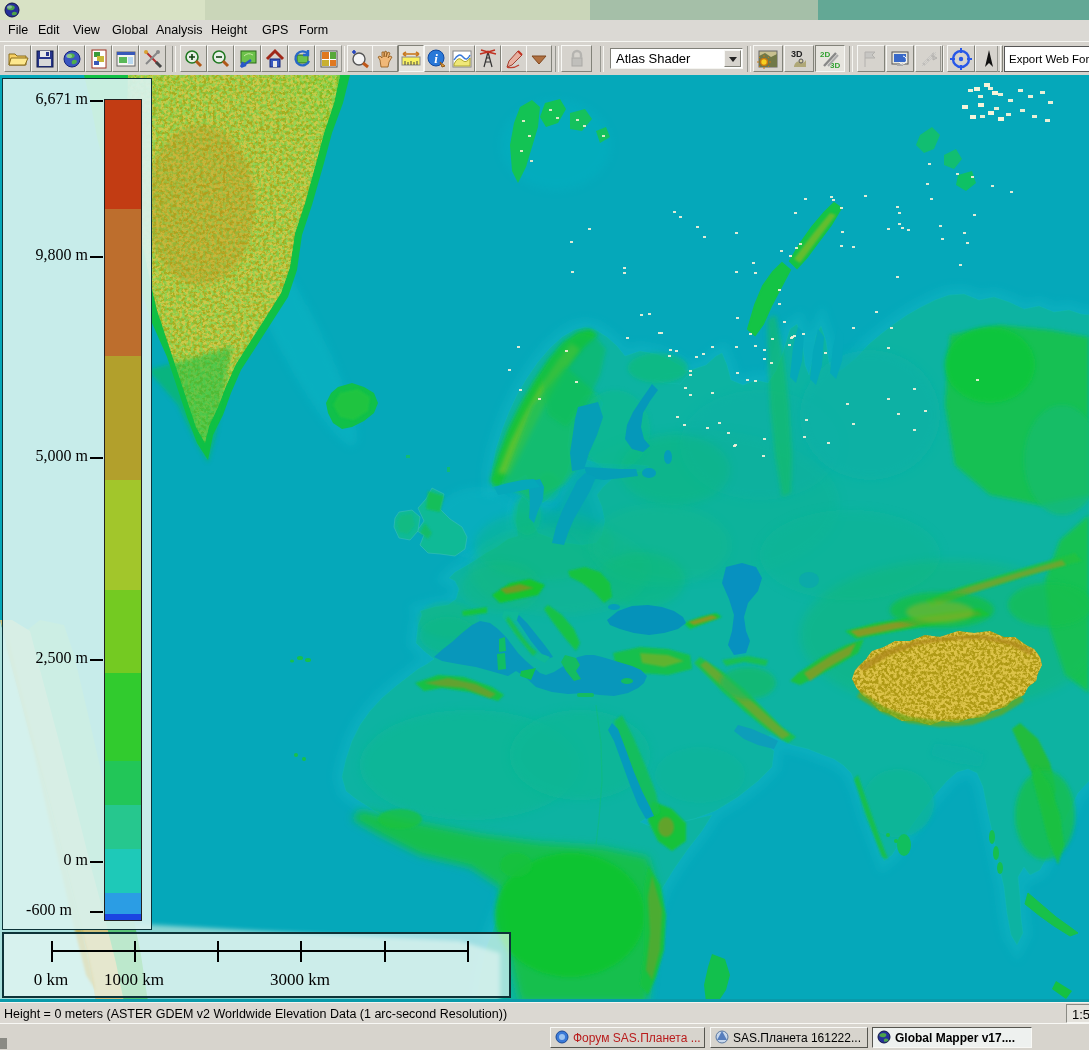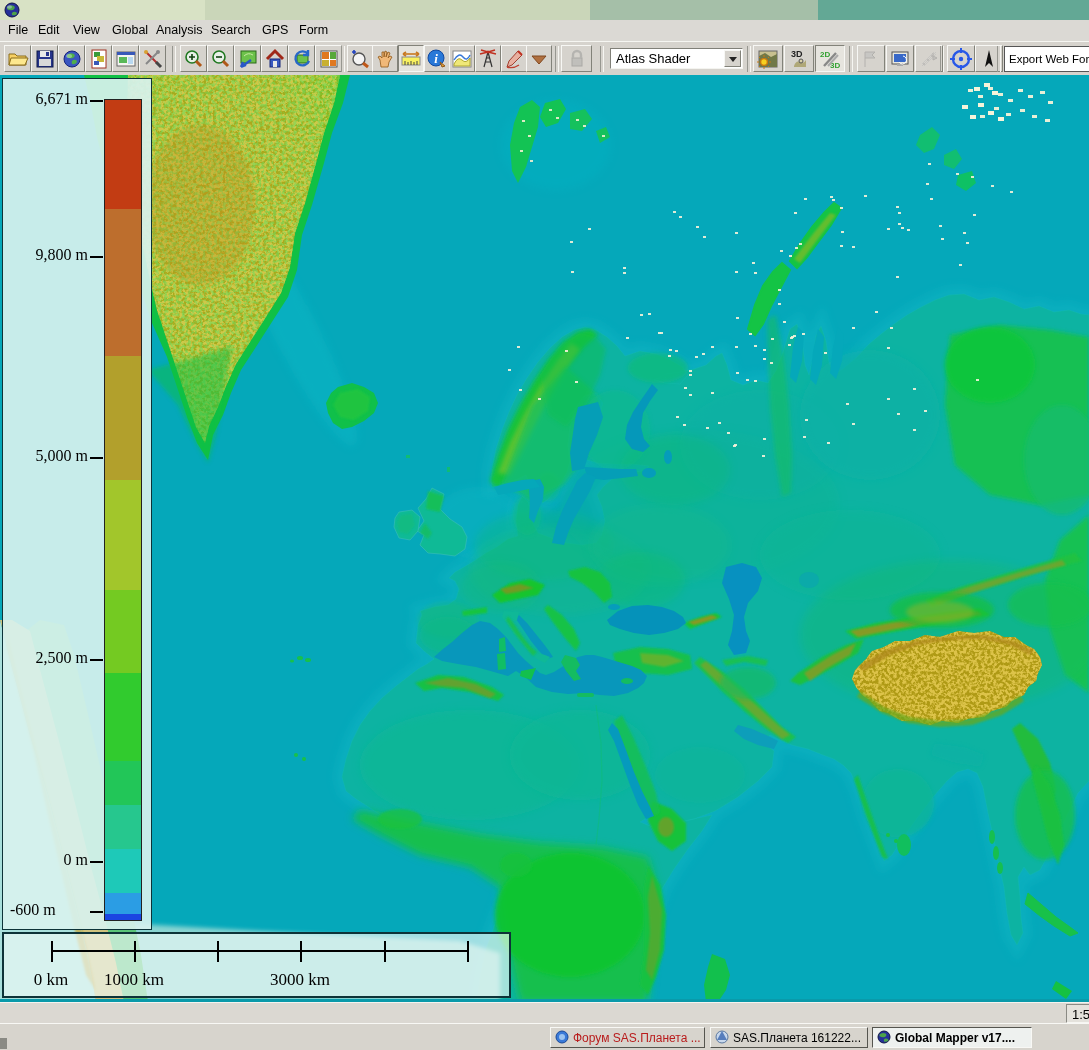--- a/index.html
+++ b/index.html
@@ -11,21 +11,21 @@
       <path d="M9,10 Q13,9 13,12 Q11,14 8,13 Q7,11 9,10 Z" fill="#4da24a"></path>
       <ellipse cx="5.5" cy="5" rx="2.5" ry="1.8" fill="#b8cce8" opacity="0.55"></ellipse>
     </svg>
   </div>
 <div style="position:absolute;left:0;top:20px;width:1089px;height:21px;background:#dbd9d4;font:12.5px 'Liberation Sans',sans-serif;color:#000;">
     <span style="position:absolute;left:8px;top:3px;">File</span>
     <span style="position:absolute;left:38px;top:3px;">Edit</span>
     <span style="position:absolute;left:73px;top:3px;">View</span>
     <span style="position:absolute;left:112px;top:3px;">Global</span>
     <span style="position:absolute;left:156px;top:3px;">Analysis</span>
-    <span style="position:absolute;left:211px;top:3px;">Search</span>
+    <span style="position:absolute;left:211px;top:3px;">Height</span>
     <span style="position:absolute;left:262px;top:3px;">GPS</span>
     <span style="position:absolute;left:299px;top:3px;">Form</span>
   </div>
 <div style="position:absolute;left:0;top:41px;width:1089px;height:34px;background:#d6d3cd;border-top:1px solid #f6f6f2;">
     <div style="position:absolute;left:4px;top:3px;width:27px;height:27px;background:#d6d3cd;border:1px solid;border-color:#f7f7f4 #828279 #828279 #f7f7f4;box-sizing:border-box;">
       <div style="position:absolute;left:50%;top:50%;transform:translate(-50%,-50%);width:22px;height:22px;"><svg width="22" height="22" viewBox="0 0 22 22">
           <path d="M2,6 L8,6 10,8 19,8 19,17 2,17 Z" fill="#f7d064" stroke="#8a6d1c" stroke-width="1"></path>
           <path d="M4,10 L21,10 18,17 2,17 Z" fill="#fde88e" stroke="#8a6d1c" stroke-width="1"></path>
         </svg></div>
     </div>
@@ -580,35 +580,36 @@
 <div style="position:absolute;left:10px;top:90px;width:78px;text-align:right;font:16px 'Liberation Serif',serif;color:#000;">6,671 m</div>
 <div style="position:absolute;left:90px;top:100px;width:13px;height:2px;background:#000;"></div>
 <div style="position:absolute;left:10px;top:246px;width:78px;text-align:right;font:16px 'Liberation Serif',serif;color:#000;">9,800 m</div>
 <div style="position:absolute;left:90px;top:256px;width:13px;height:2px;background:#000;"></div>
 <div style="position:absolute;left:10px;top:447px;width:78px;text-align:right;font:16px 'Liberation Serif',serif;color:#000;">5,000 m</div>
 <div style="position:absolute;left:90px;top:457px;width:13px;height:2px;background:#000;"></div>
 <div style="position:absolute;left:10px;top:649px;width:78px;text-align:right;font:16px 'Liberation Serif',serif;color:#000;">2,500 m</div>
 <div style="position:absolute;left:90px;top:659px;width:13px;height:2px;background:#000;"></div>
 <div style="position:absolute;left:10px;top:851px;width:78px;text-align:right;font:16px 'Liberation Serif',serif;color:#000;">0 m</div>
 <div style="position:absolute;left:90px;top:861px;width:13px;height:2px;background:#000;"></div>
-<div style="position:absolute;left:10px;top:901px;width:78px;text-align:left;font:16px 'Liberation Serif',serif;color:#000;">-600 m</div>
+<div style="position:absolute;left:10px;top:901px;width:78px;text-align:center;font:16px 'Liberation Serif',serif;color:#000;">-600 m</div>
 <div style="position:absolute;left:90px;top:911px;width:13px;height:2px;background:#000;"></div>
 <div style="position:absolute;left:2px;top:932px;width:509px;height:66px;background:rgba(240,250,248,0.66);border:2px solid #0d3338;box-sizing:border-box;"></div>
 <div style="position:absolute;left:51px;top:950px;width:417px;height:2px;background:#000;"></div>
 <div style="position:absolute;left:51px;top:941px;width:2px;height:21px;background:#000;"></div>
 <div style="position:absolute;left:134px;top:941px;width:2px;height:21px;background:#000;"></div>
 <div style="position:absolute;left:217px;top:941px;width:2px;height:21px;background:#000;"></div>
 <div style="position:absolute;left:300px;top:941px;width:2px;height:21px;background:#000;"></div>
 <div style="position:absolute;left:384px;top:941px;width:2px;height:21px;background:#000;"></div>
 <div style="position:absolute;left:467px;top:941px;width:2px;height:21px;background:#000;"></div>
 <div style="position:absolute;left:-9px;top:970px;width:120px;text-align:center;font:17px 'Liberation Serif',serif;color:#000;">0 km</div>
 <div style="position:absolute;left:74px;top:970px;width:120px;text-align:center;font:17px 'Liberation Serif',serif;color:#000;">1000 km</div>
 <div style="position:absolute;left:240px;top:970px;width:120px;text-align:center;font:17px 'Liberation Serif',serif;color:#000;">3000 km</div>
 <div style="position:absolute;left:407px;top:970px;width:120px;text-align:center;font:17px 'Liberation Serif',serif;color:#000;margin-top:32px;">5000 km</div>
 <div style="position:absolute;left:0;top:1002px;width:1089px;height:21px;background:#dbd8d2;border-top:1px solid #f5f4f0;">
+    <div style="position:absolute;left:4px;top:4px;font:12.5px 'Liberation Sans',sans-serif;color:#000;white-space:nowrap;">Height = 0 meters (ASTER GDEM v2 Worldwide Elevation Data (1 arc-second Resolution))</div>
     <div style="position:absolute;left:1066px;top:1px;width:30px;height:19px;border:1px solid;border-color:#8a8a84 #f6f6f2 #f6f6f2 #8a8a84;background:#e4e2dc;font:13px 'Liberation Sans',sans-serif;padding:2px 0 0 5px;box-sizing:border-box;">1:50</div>
   </div>
 <div style="position:absolute;left:0;top:1023px;width:1089px;height:27px;background:#d7d4cd;border-top:1px solid #f8f8f5;">
     <div style="position:absolute;left:550px;top:3px;width:155px;height:21px;background:#d7d4cd;border:1px solid;border-color:#f8f8f5 #55554f #55554f #f8f8f5;box-sizing:border-box;font:normal 12px 'Liberation Sans',sans-serif;color:#b91c1c;white-space:nowrap;overflow:hidden;">
       <span style="position:absolute;left:4px;top:2px;"><svg width="14" height="14" viewBox="0 0 14 14">
           <circle cx="7" cy="7" r="6" fill="#3a7ad8" stroke="#1a4a98"></circle>
           <circle cx="7" cy="7" r="3" fill="#9cc4f0"></circle>
         </svg></span>
       <span style="position:absolute;left:22px;top:3px;">Форум SAS.Планета ...</span>
     </div>

